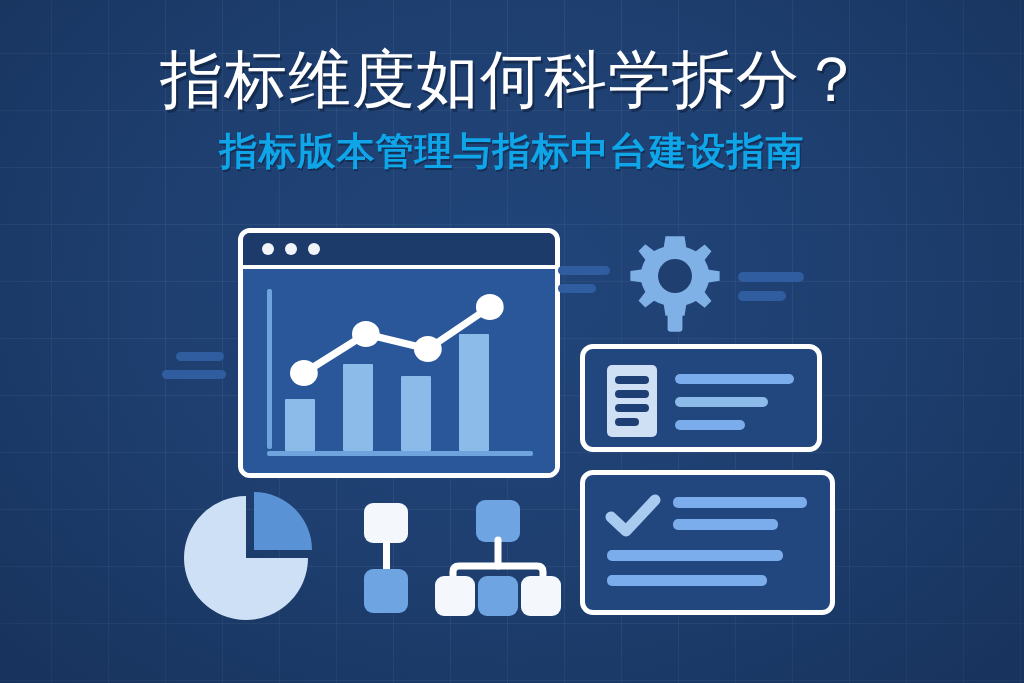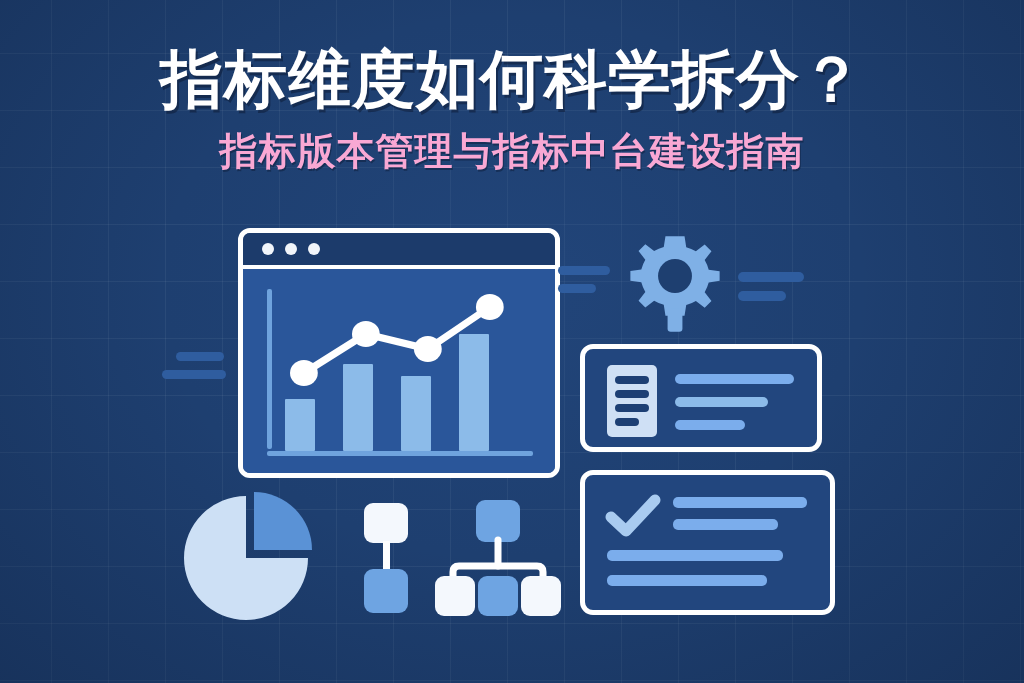--- a/index.html
+++ b/index.html
@@ -33,32 +33,32 @@
     pointer-events:none;
   }
 
   
   .headings {
     position:absolute; top:44px; left:0; width:1024px;
     text-align:center; z-index:6;
   }
   #main-title {
     font-size:63px;
-    font-weight:bold;
+    font-weight:normal;
     color:#ffffff;
     letter-spacing:1px;
     line-height:1.12;
     text-shadow:2px 3px 0 rgba(12,28,55,0.55);
     white-space:nowrap;
   }
   #sub-title {
     margin-top:14px;
     font-size:38px;
     font-weight:bold;
-    color:#f9a8d4;
+    color:#0ea5e9;
     letter-spacing:1px;
     line-height:1.2;
     text-shadow:1px 2px 0 rgba(12,28,55,0.5);
     white-space:nowrap;
   }
 
   
   .art { position:absolute; z-index:4; }
 
   

